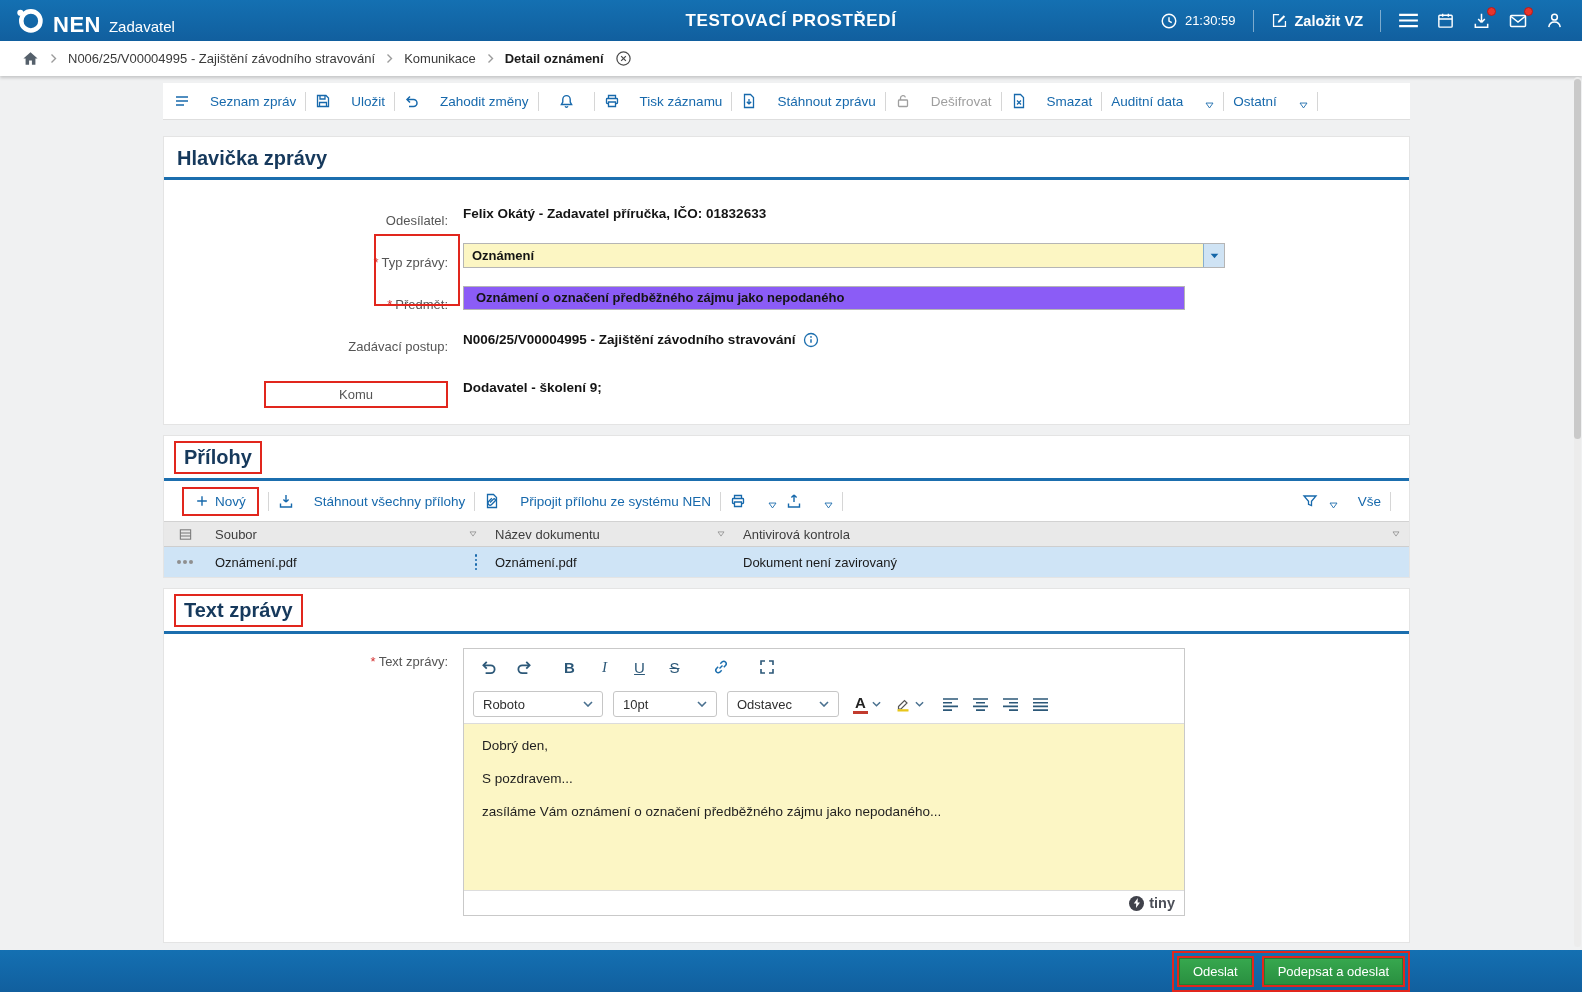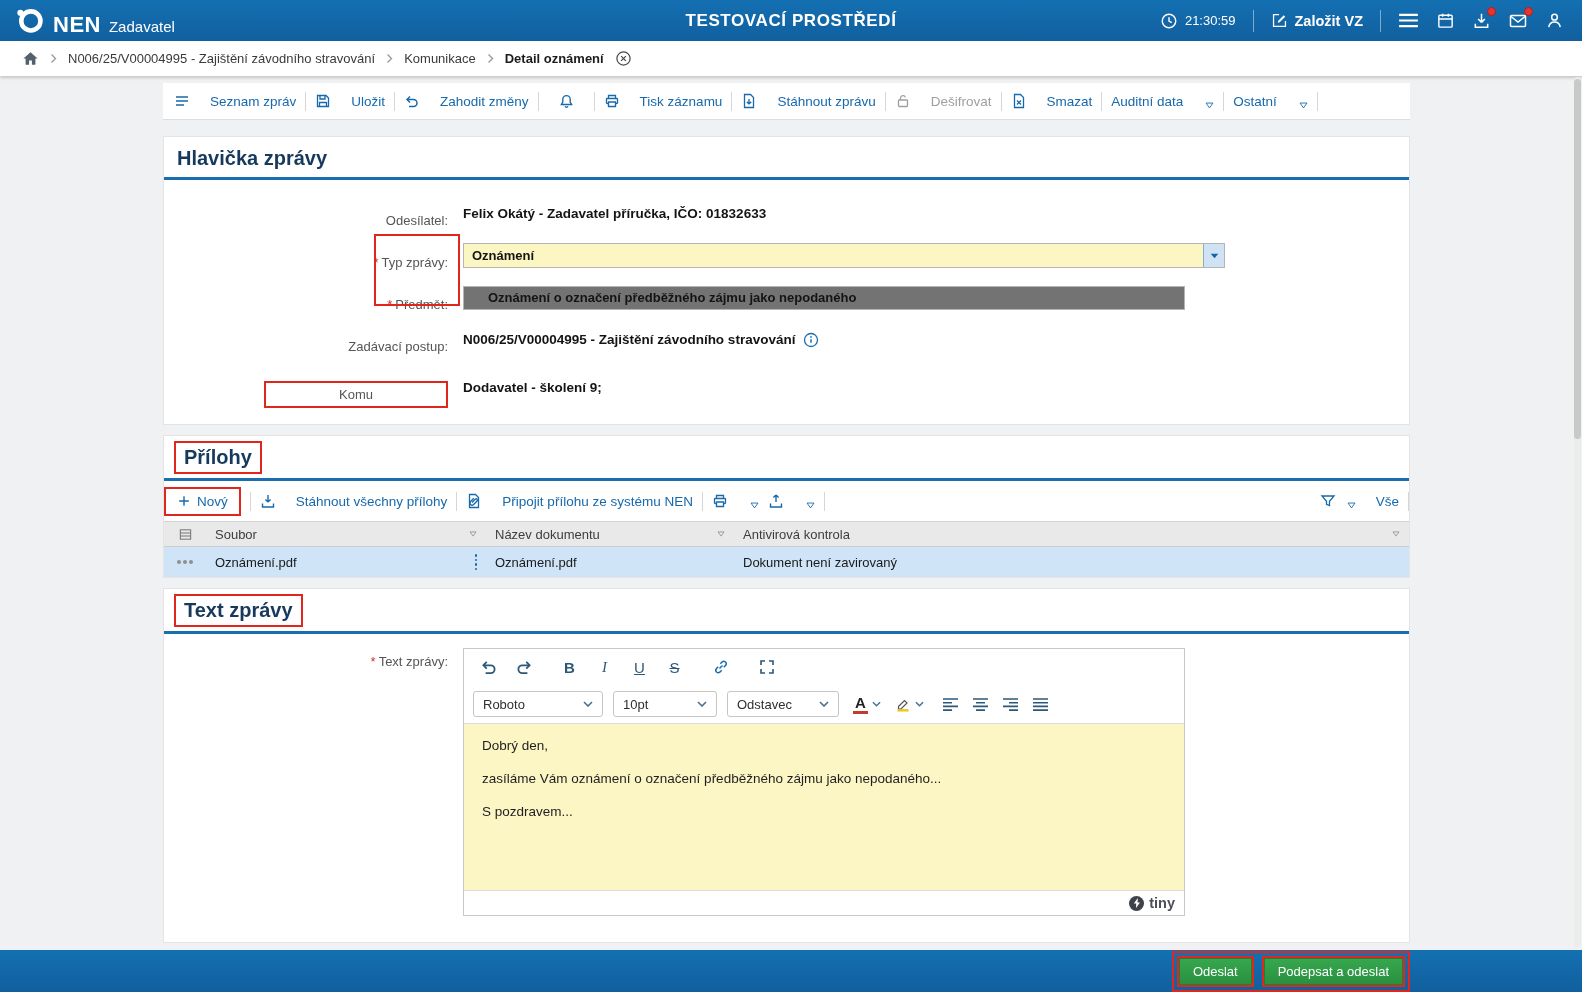--- a/index.html
+++ b/index.html
@@ -42,26 +42,26 @@
 
   
   .form { position:relative; padding:6px 0 16px; }
   .frow { display:flex; align-items:center; margin-top:13px; min-height:25px; }
   .lbl { width:292px; text-align:right; padding-right:8px; color:#555; font-size:13px; flex-shrink:0;margin-top:14px; }
   .star { color:#d32f2f; margin-right:3px; }
   .val { font-weight:bold; font-size:13.5px; color:#141414; display:flex; align-items:center; gap:8px; margin-left:7px; }
   .sel-box { width:762px; height:25px; background:#fcf6c3; border:1px solid #b5b5b5; display:flex; align-items:stretch; margin-left:7px; }
   .sel-txt { flex:1; display:flex; align-items:center; padding-left:8px; font-weight:bold; font-size:13px; color:#141414; }
   .sel-btn { width:21px; background:#cfe3f4; border-left:1px solid #86aed0; color:#1566a8; display:flex; align-items:center; justify-content:center; cursor:pointer; }
-  .inp-box { width:722px; height:24px; background:#737373; border:1px solid #b5b5b5; display:flex; align-items:center; padding-left:24px; font-weight:bold; font-size:13px; color:#141414; margin-left:7px; }
+  .inp-box { width:722px; height:24px; background:#8b5cf6; border:1px solid #b5b5b5; display:flex; align-items:center; padding-left:12px; font-weight:bold; font-size:13px; color:#141414; margin-left:7px; }
   .annot-rect { position:absolute; border:2px solid #e1261d; left:210px; top:54px; width:86px; height:72px; pointer-events:none; }
   .komu-annot { display:inline-block; border:2px solid #e1261d; width:184px; padding:4px 0; text-align:center; color:#555; }
 
   
-  .att-bar { display:flex; align-items:center; min-height:40px; padding:0 0; gap:9px; color:#1769ac; font-size:13.5px; }
+  .att-bar { display:flex; align-items:center; min-height:40px; padding:0 18px; gap:9px; color:#1769ac; font-size:13.5px; }
   .novy-annot { border:2px solid #e1261d; display:flex; align-items:center; gap:6px; padding:5px 11px; cursor:pointer; }
   .att-spacer { flex:1; }
   .tbl-hdr { display:flex; background:#e9e9e9; border-top:1px solid #d2d2d2; border-bottom:1px solid #cecece; height:26px; font-size:13px; color:#3d3d3d; }
   .th, .td { display:flex; align-items:center; padding:0 9px; }
   .c0 { width:42px; justify-content:center; padding:0; }
   .c1 { width:280px; }
   .c2 { width:248px; }
   .c3 { flex:1; }
   .flt { margin-left:auto; color:#8a8a8a; }
   .tbl-row { display:flex; background:#cfe4f6; height:30px; font-size:13px; color:#1a1a1a; align-items:center; cursor:pointer; }
@@ -605,22 +605,22 @@
                 </span>
             <span>
                   <svg width="17" height="13" viewBox="0 0 17 13" stroke="currentColor" stroke-width="1.6" fill="none">
                     <path d="M1 1h15M1 4.7h15M1 8.4h15M1 12.1h15"></path>
                   </svg>
                 </span>
           </div>
         </div>
         <div class="ed-content">
           <p>Dobrý den,</p>
+          <p>S pozdravem...</p>
           <p>zasíláme Vám oznámení o označení předběžného zájmu jako nepodaného...</p>
-          <p>S pozdravem...</p>
         </div>
         <div class="ed-foot">
           <span class="tiny-badge">
                 <svg width="8" height="10" viewBox="0 0 8 10">
                   <path d="M4.8 0L0.8 5.5h2.4L3 10l4-5.5H4.6z" fill="#fff"></path>
                 </svg>
               </span>
           <span class="tiny-text">tiny</span>
         </div>
       </div>

